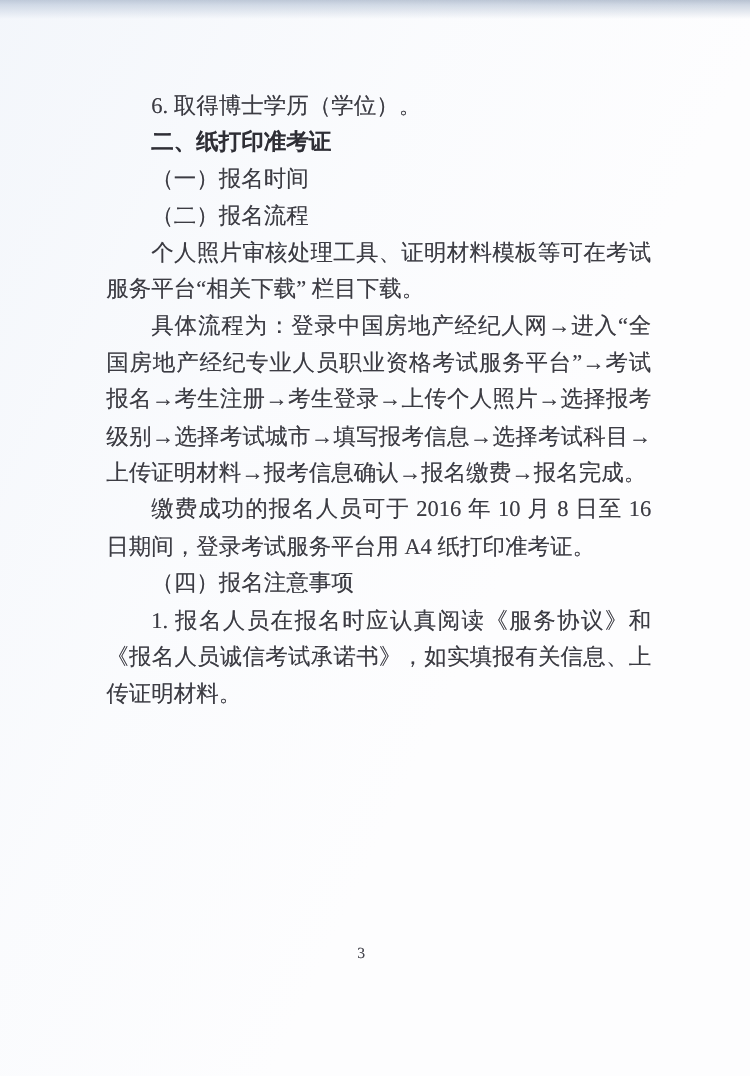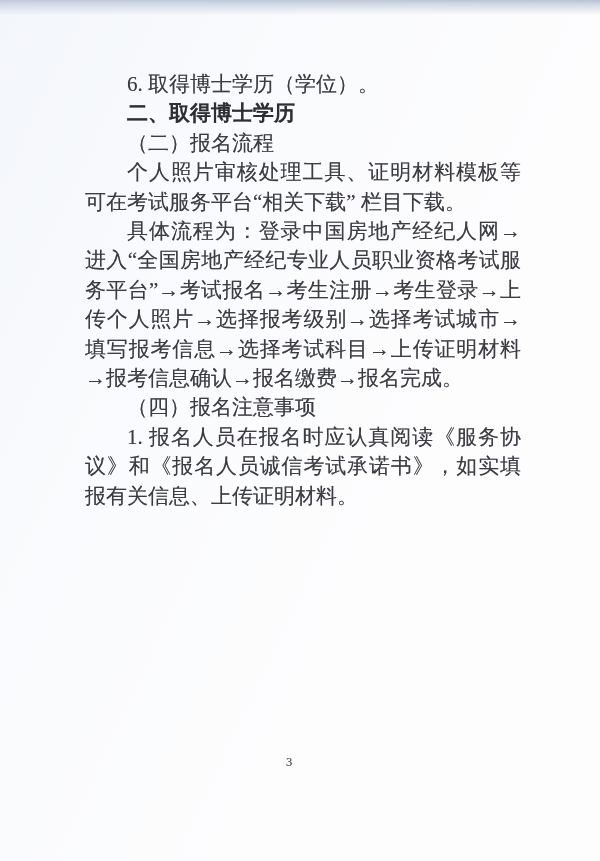--- a/index.html
+++ b/index.html
@@ -38,21 +38,21 @@
         rgba(228,237,248,0.12) 35%,
         rgba(255,255,255,0) 62%);
     pointer-events: none;
   }
   .doc {
     position: absolute;
     left: 85px;
     top: 70px;
     width: 436px;
     color: #3c3c43;
-    font-size: 21px;
+    font-size: 18px;
     line-height: 29.4px;
     text-align: justify;
     text-shadow: 0 0 0.5px rgba(70,70,80,0.55);
   }
   .para {
     margin: 0;
     text-indent: 2em;
   }
   .para.heading {
     font-weight: bold;
@@ -71,22 +71,24 @@
 </style>
 </head>
 <body>
 
 <div class="page">
   <div class="scan-edge-top"></div>
   <div class="scan-tint"></div>
 
   <div class="doc">
       <p class="para body">6. 取得博士学历（学位）。</p>
-      <p class="para heading">二、取得博士学历</p>
+      <p class="para heading">二、纸打印准考证</p>
+      <p class="para body">（一）报名时间</p>
       <p class="para body">（二）报名流程</p>
       <p class="para body">个人照片审核处理工具、证明材料模板等可在考试服务平台“相关下载” 栏目下载。</p>
       <p class="para body">具体流程为：登录中国房地产经纪人网→进入“全国房地产经纪专业人员职业资格考试服务平台”→考试报名→考生注册→考生登录→上传个人照片→选择报考级别→选择考试城市→填写报考信息→选择考试科目→上传证明材料→报考信息确认→报名缴费→报名完成。</p>
+      <p class="para body">缴费成功的报名人员可于 2016 年 10 月 8 日至 16 日期间，登录考试服务平台用 A4 纸打印准考证。</p>
       <p class="para body">（四）报名注意事项</p>
       <p class="para body">1. 报名人员在报名时应认真阅读《服务协议》和《报名人员诚信考试承诺书》，如实填报有关信息、上传证明材料。</p>
     </div>
 
   <div class="page-number">3</div>
 </div>
 
 </body></html>

